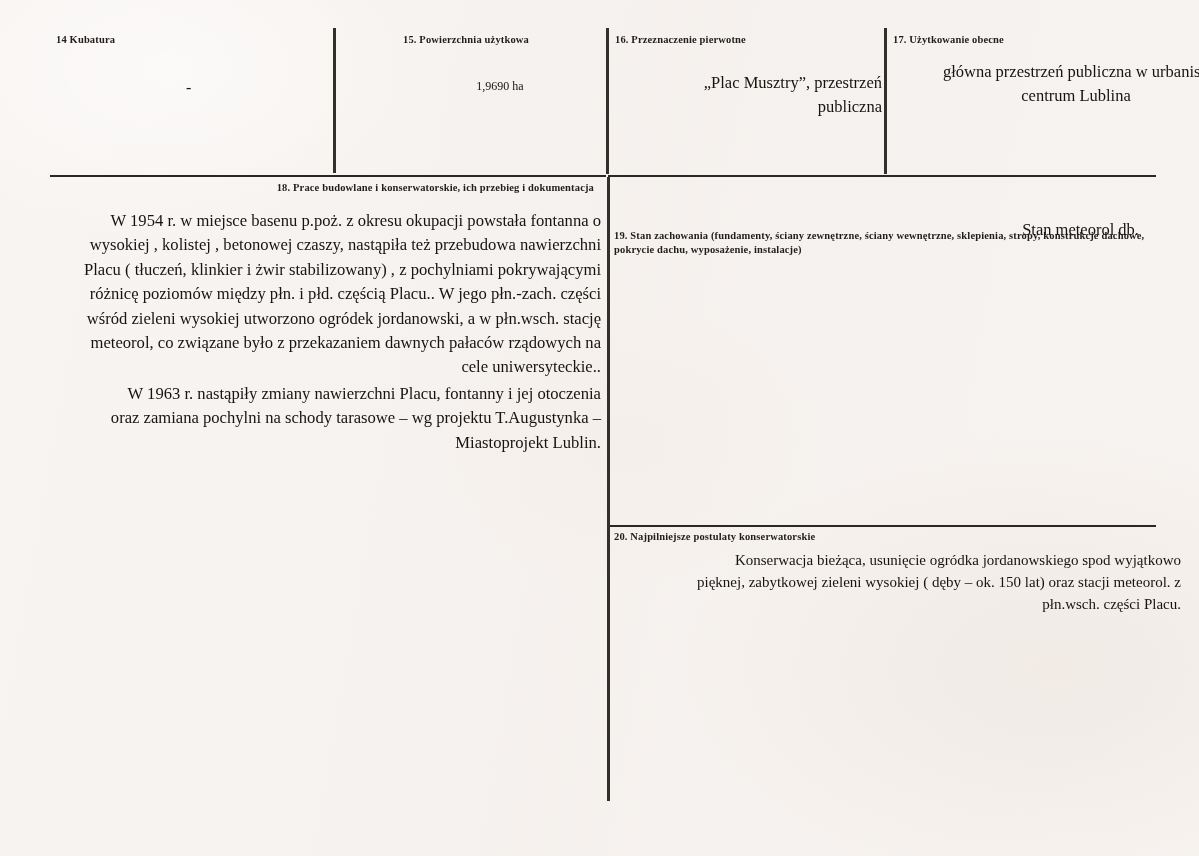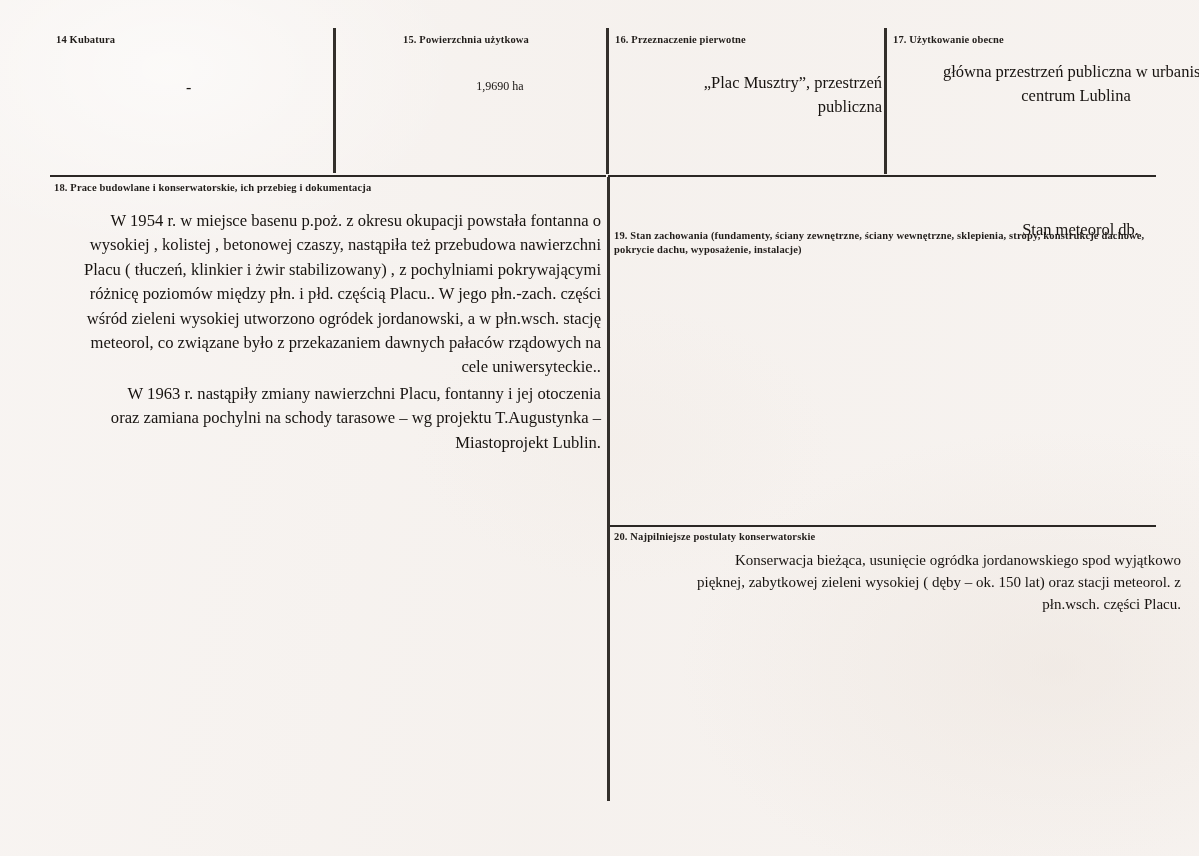--- a/index.html
+++ b/index.html
@@ -92,21 +92,21 @@
 
   
   #cap-16 { left: 615px; top: 33px;  width: 260px; }
   #val-16 { left: 620px; top: 71px;  width: 262px; font-size: 16.5px; line-height: 1.45; }
 
   
   #cap-17 { left: 893px; top: 33px;  width: 280px; }
   #val-17 { left: 888px; top: 60px;  width: 300px; font-size: 16.5px; line-height: 1.45; margin-left: 38px; }
 
   
-  #cap-18 { left: 54px;  top: 181px; width: 540px; }
+  #cap-18 { left: 54px;  top: 181px; width: 540px; text-align: right; }
   #val-18 { left: 73px;  top: 209px; width: 528px; font-size: 16.6px; line-height: 1.47; }
 
   
   #cap-19 { left: 614px; top: 181px; width: 548px; margin-top: 48px; }
   #val-19 { left: 639px; top: 218px; width: 500px; }
 
   
   #cap-20 { left: 614px; top: 530px; width: 548px; }
   #val-20 { left: 661px; top: 549px; width: 520px; font-size: 15px; line-height: 1.47; }
 </style>

